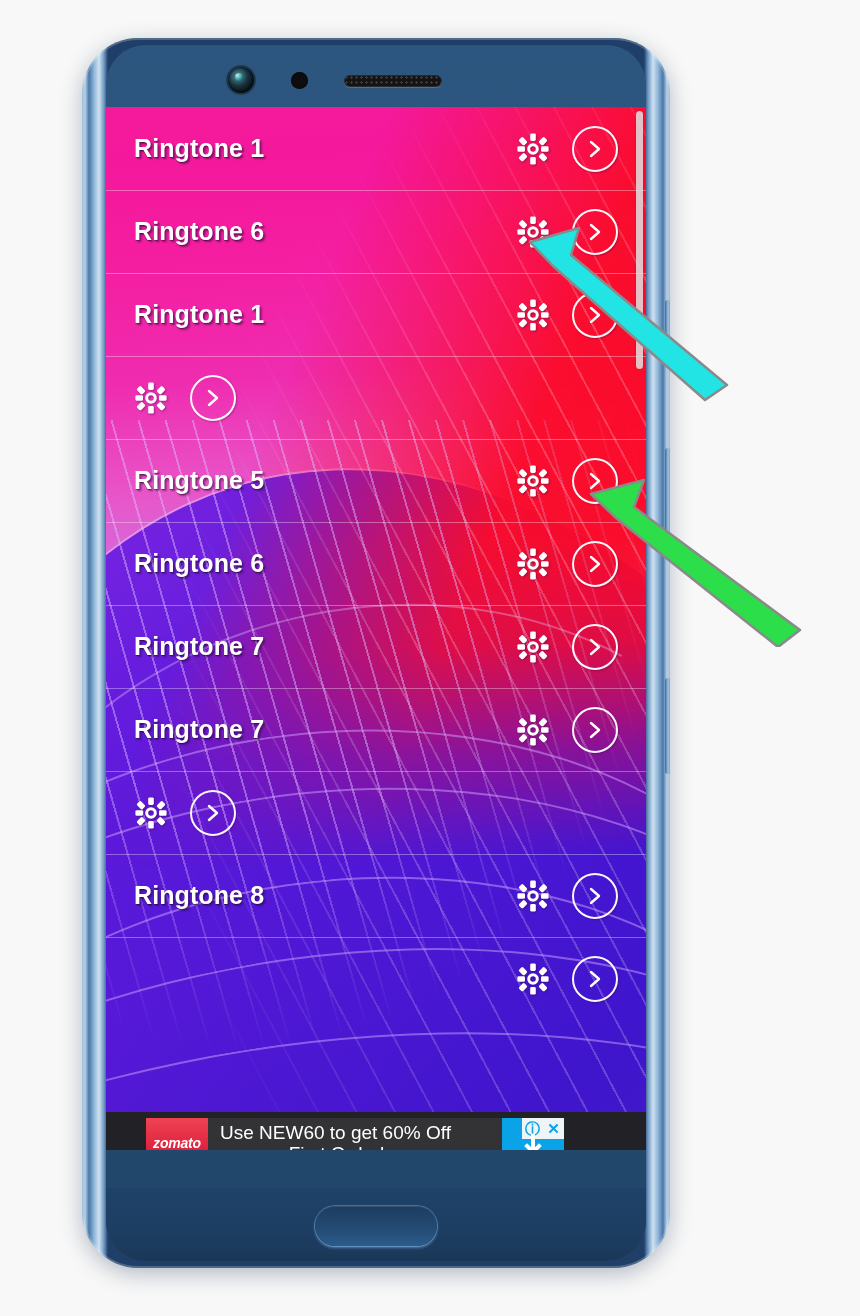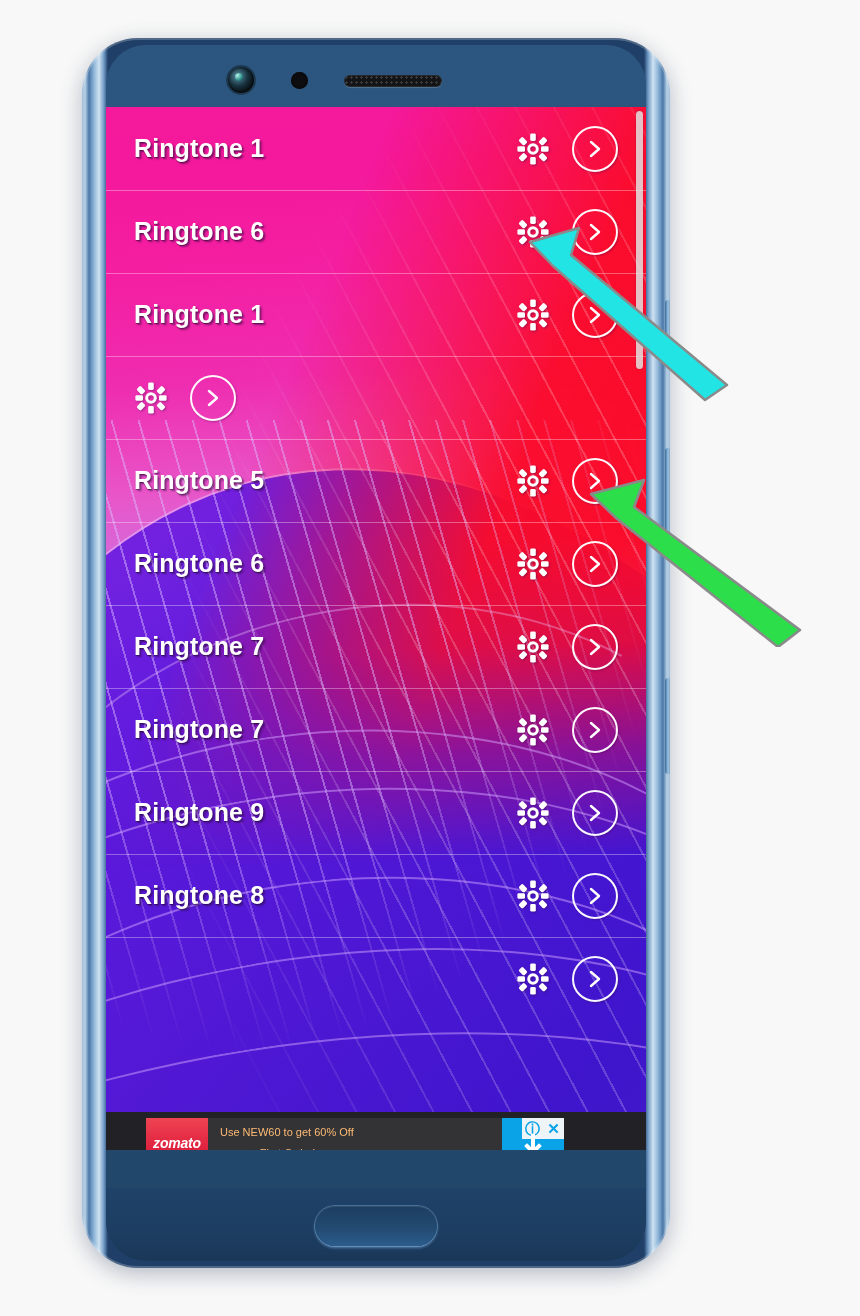--- a/index.html
+++ b/index.html
@@ -136,22 +136,22 @@
   
   #ad-bar{ position:absolute; left:0; top:1005px; width:540px; height:62px;
     background:#222226; display:flex; align-items:center; }
   #ad{ position:absolute; left:40px; top:6px; width:418px; height:50px;
        display:flex; background:#333335; }
   #ad-logo{ width:62px; height:50px; flex:0 0 auto;
     background:linear-gradient(180deg,#ef4352 0%,#e0233f 60%,#cf1538 100%);
     display:flex; align-items:center; justify-content:center; }
   #ad-logo span{ color:#fff; font-size:14px; font-weight:700; font-style:italic;
     letter-spacing:-.2px; }
-  #ad-text{ flex:1 1 auto; padding:4px 0 0 12px; color:#fdba74;
-    font-size:11px; line-height:21px; }
+  #ad-text{ flex:1 1 auto; padding:4px 0 0 12px; color:#ffffff;
+    font-size:19px; line-height:21px; }
   #ad-cta{ width:62px; height:50px; flex:0 0 auto; background:#0aa3e8; position:relative; }
   #ad-badges{ position:absolute; right:0; top:0; display:flex; }
   .badge{ width:21px; height:21px; background:#eef4f8; color:#0aa3e8;
     font-size:15px; line-height:21px; text-align:center; font-weight:700; }
   #ad-dl{ position:absolute; left:12px; top:16px; width:38px; height:30px; }
 
   
   #bezel-bottom{ position:absolute; left:0; top:1143px; width:540px; height:73px;
     background:linear-gradient(180deg,#1f4269 0%,#1d3e62 60%,#1a3758 100%); }
   #home{ position:absolute; left:50%; top:18px; transform:translateX(-50%);
@@ -395,21 +395,20 @@
                   </svg>
                 </span>
                 <span class="play">
                   <svg viewBox="0 0 20 20">
                     <path d="M6 3 L14 10 L6 17" fill="none" stroke="#ffffff" stroke-width="2.4" stroke-linecap="round" stroke-linejoin="round"></path>
                   </svg>
                 </span>
               </div>
             </div>
             <div class="row">
-              <div class="row-label">Ringtone 9</div>
               <div class="row-actions">
                 <span class="gear">
                   <svg viewBox="0 0 34 34">
                     <path fill="#ffffff" d="M17 11.2a5.8 5.8 0 1 0 0 11.6 5.8 5.8 0 0 0 0-11.6zm0 8.6a2.8 2.8 0 1 1 0-5.6 2.8 2.8 0 0 1 0 5.6z"></path>
                     <g fill="#ffffff">
                       <rect x="14.2" y="1.4" width="5.6" height="7.6" rx="1.4"></rect>
                       <rect x="14.2" y="25" width="5.6" height="7.6" rx="1.4"></rect>
                       <rect x="1.4" y="14.2" width="7.6" height="5.6" rx="1.4"></rect>
                       <rect x="25" y="14.2" width="7.6" height="5.6" rx="1.4"></rect>
                       <rect x="4.2" y="5.4" width="5.6" height="7.6" rx="1.4" transform="rotate(-45 7 9.2)"></rect>

